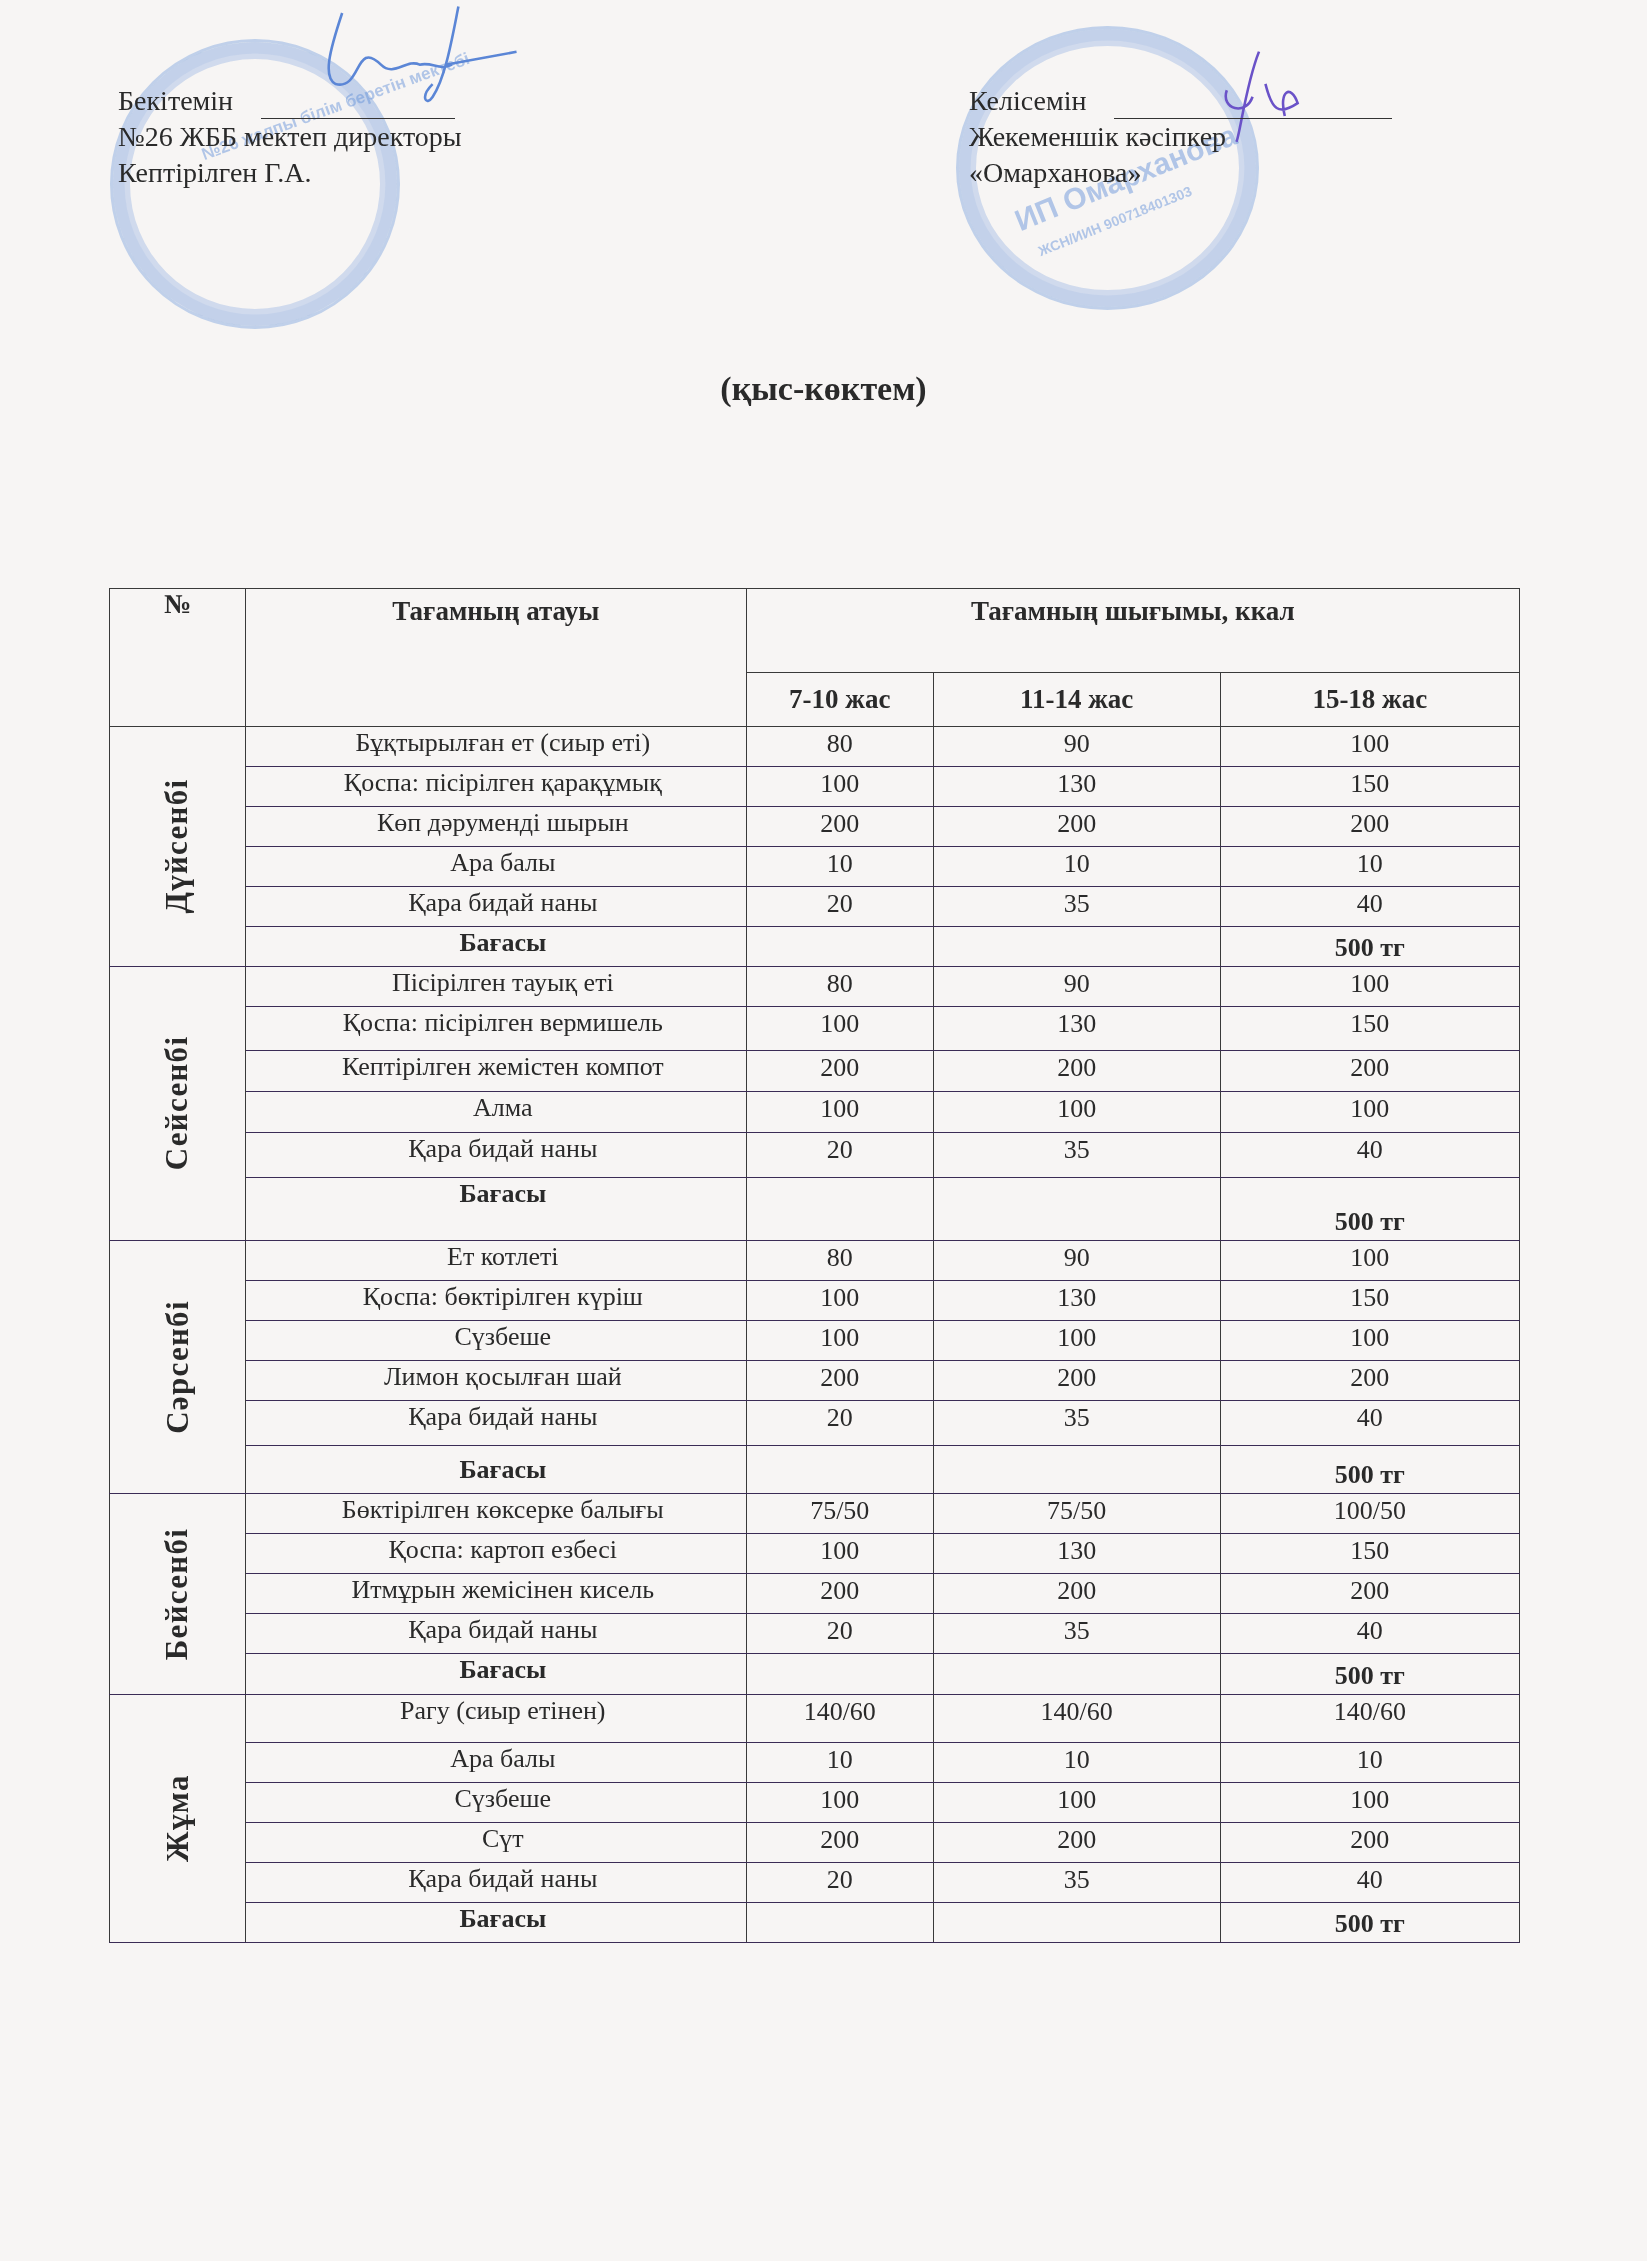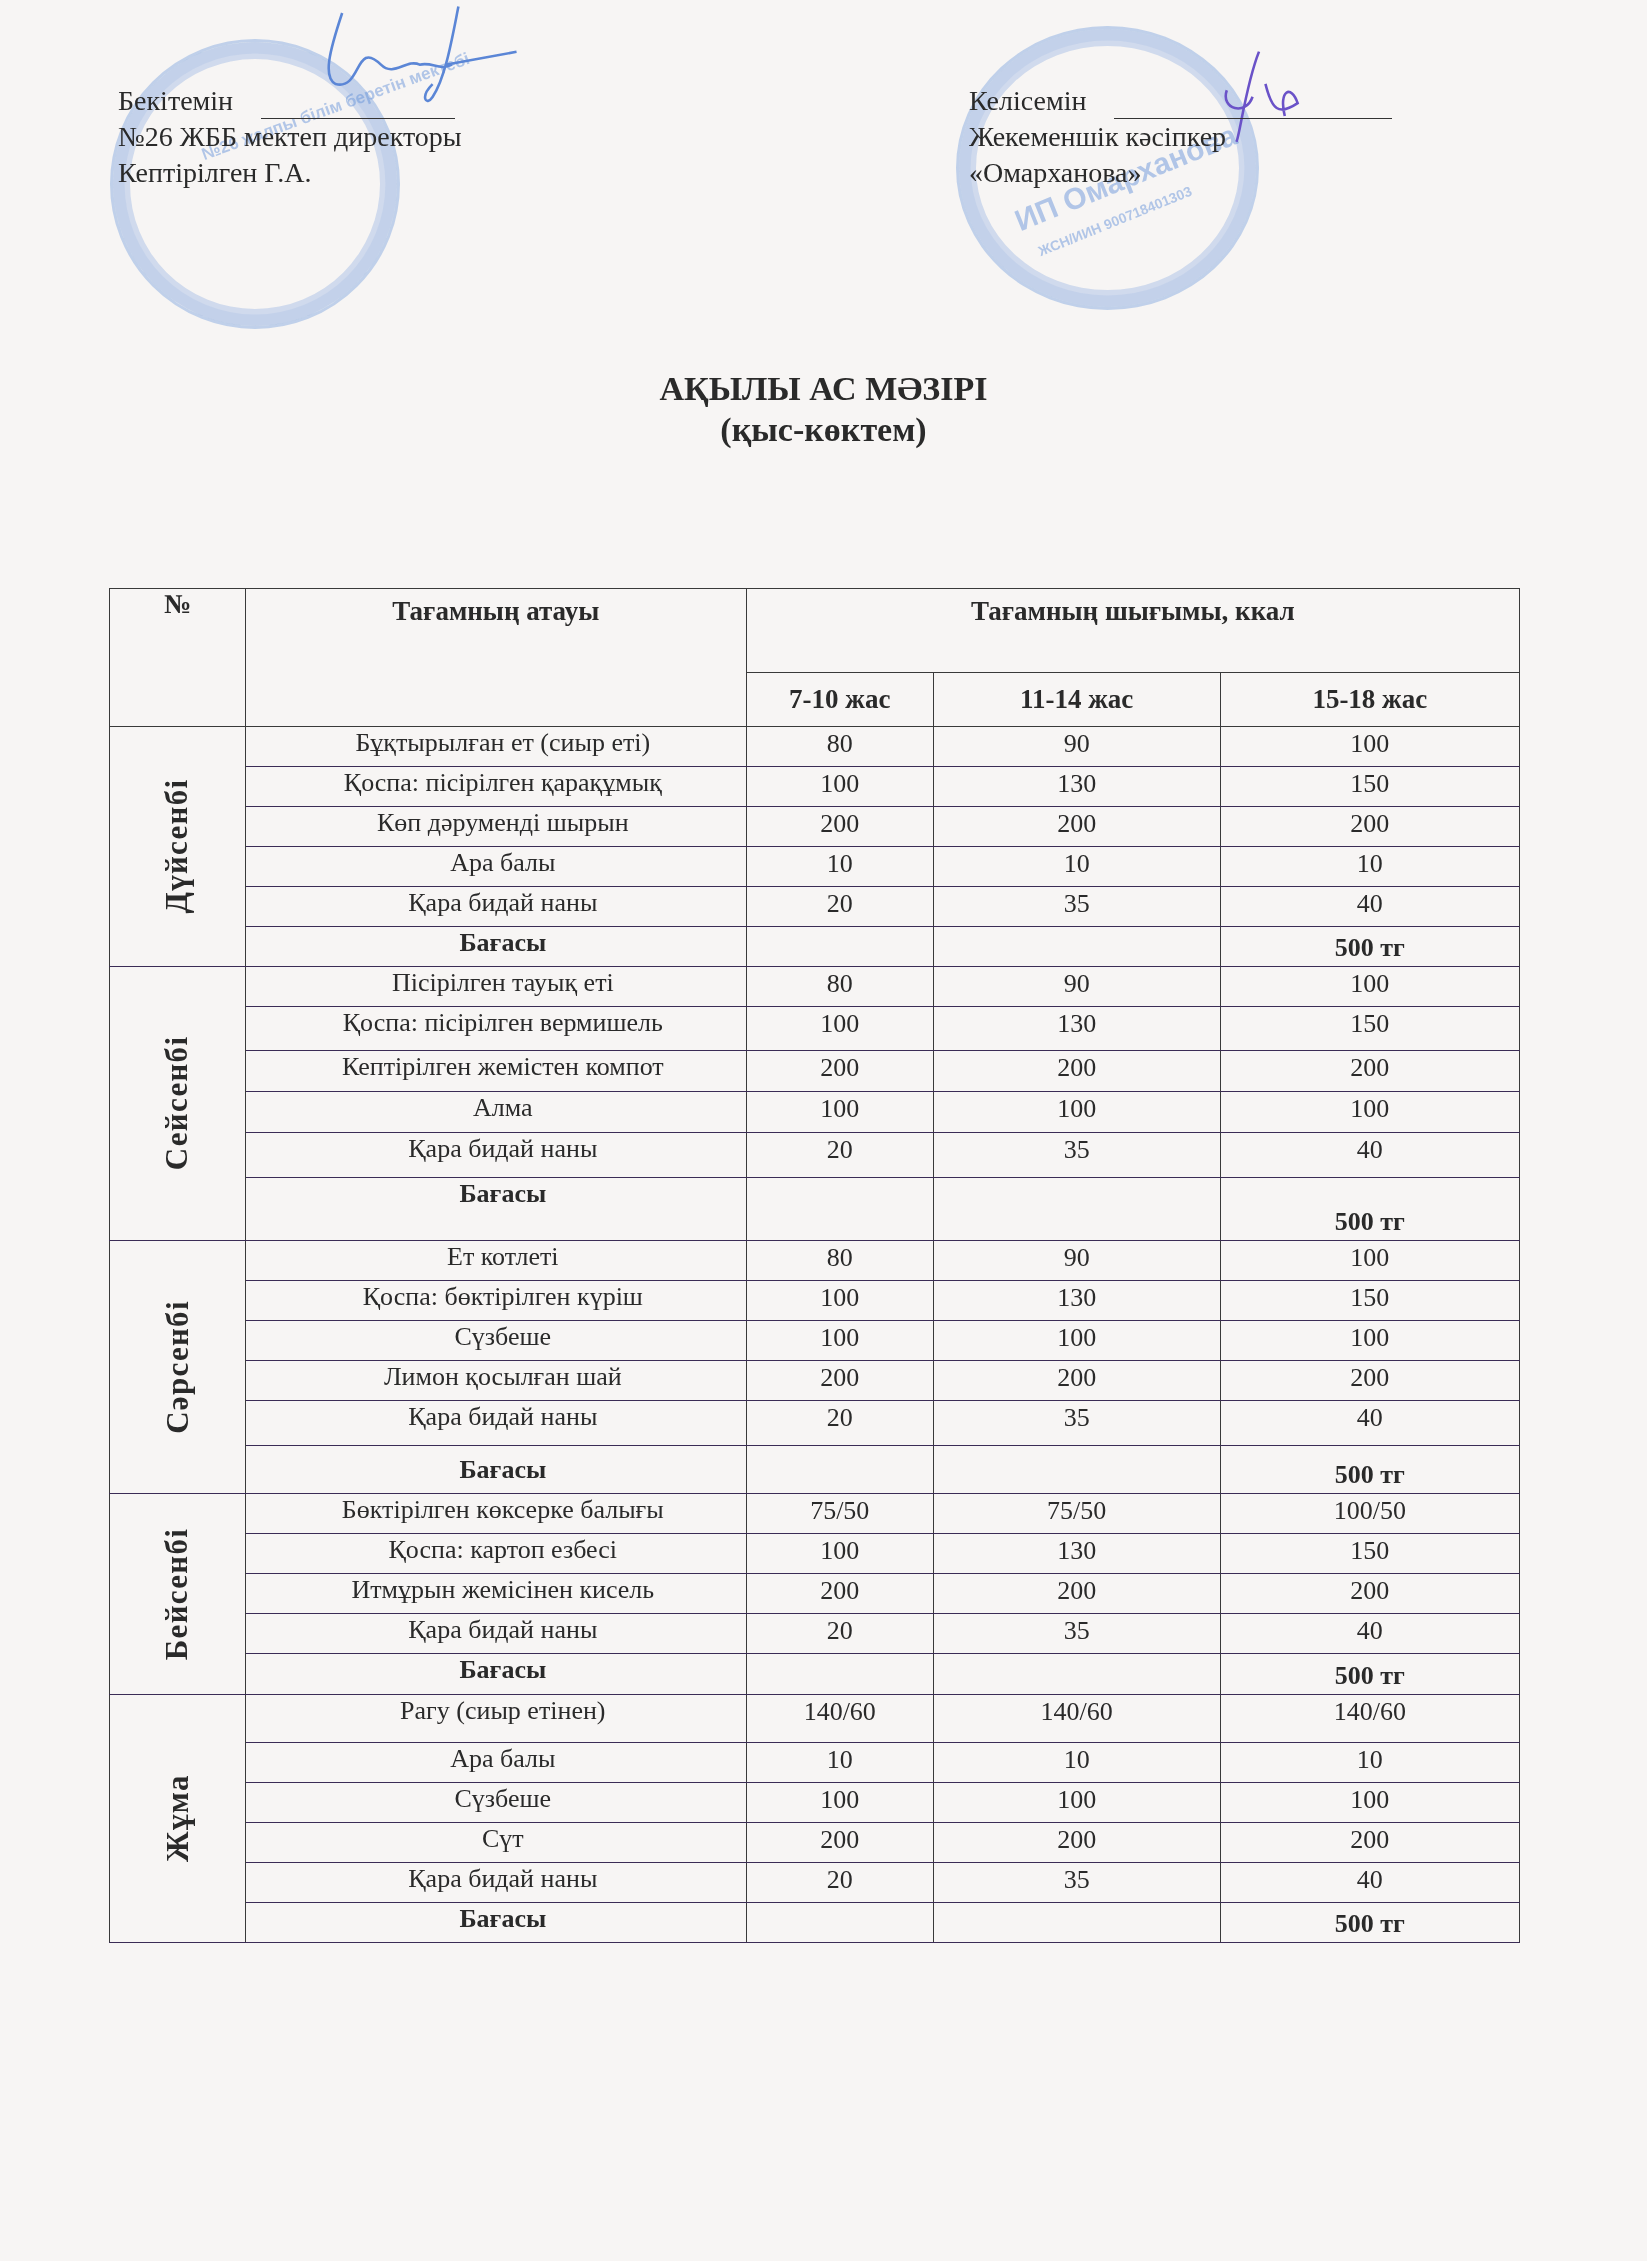--- a/index.html
+++ b/index.html
@@ -82,21 +82,20 @@
 <div class="approve approve-right">
   <div class="line1">
     <span>Келісемін</span>
     <span class="underline" style="width:278px;"></span>
   </div>
   <div>Жекеменшік кәсіпкер</div>
   <div>«Омарханова»</div>
 </div>
 
 <div class="titles">
-  <div class="t3">АҚЫЛЫ АС МӘЗІРІ</div>
   <div class="t3">(қыс-көктем)</div>
 </div>
 
 <table class="menu">
   <thead>
     <tr>
       <th class="h-no" rowspan="2">№</th>
       <th class="h-name" rowspan="2">Тағамның атауы</th>
       <th class="h-kcal" colspan="3">Тағамның шығымы, ккал</th>
     </tr>

